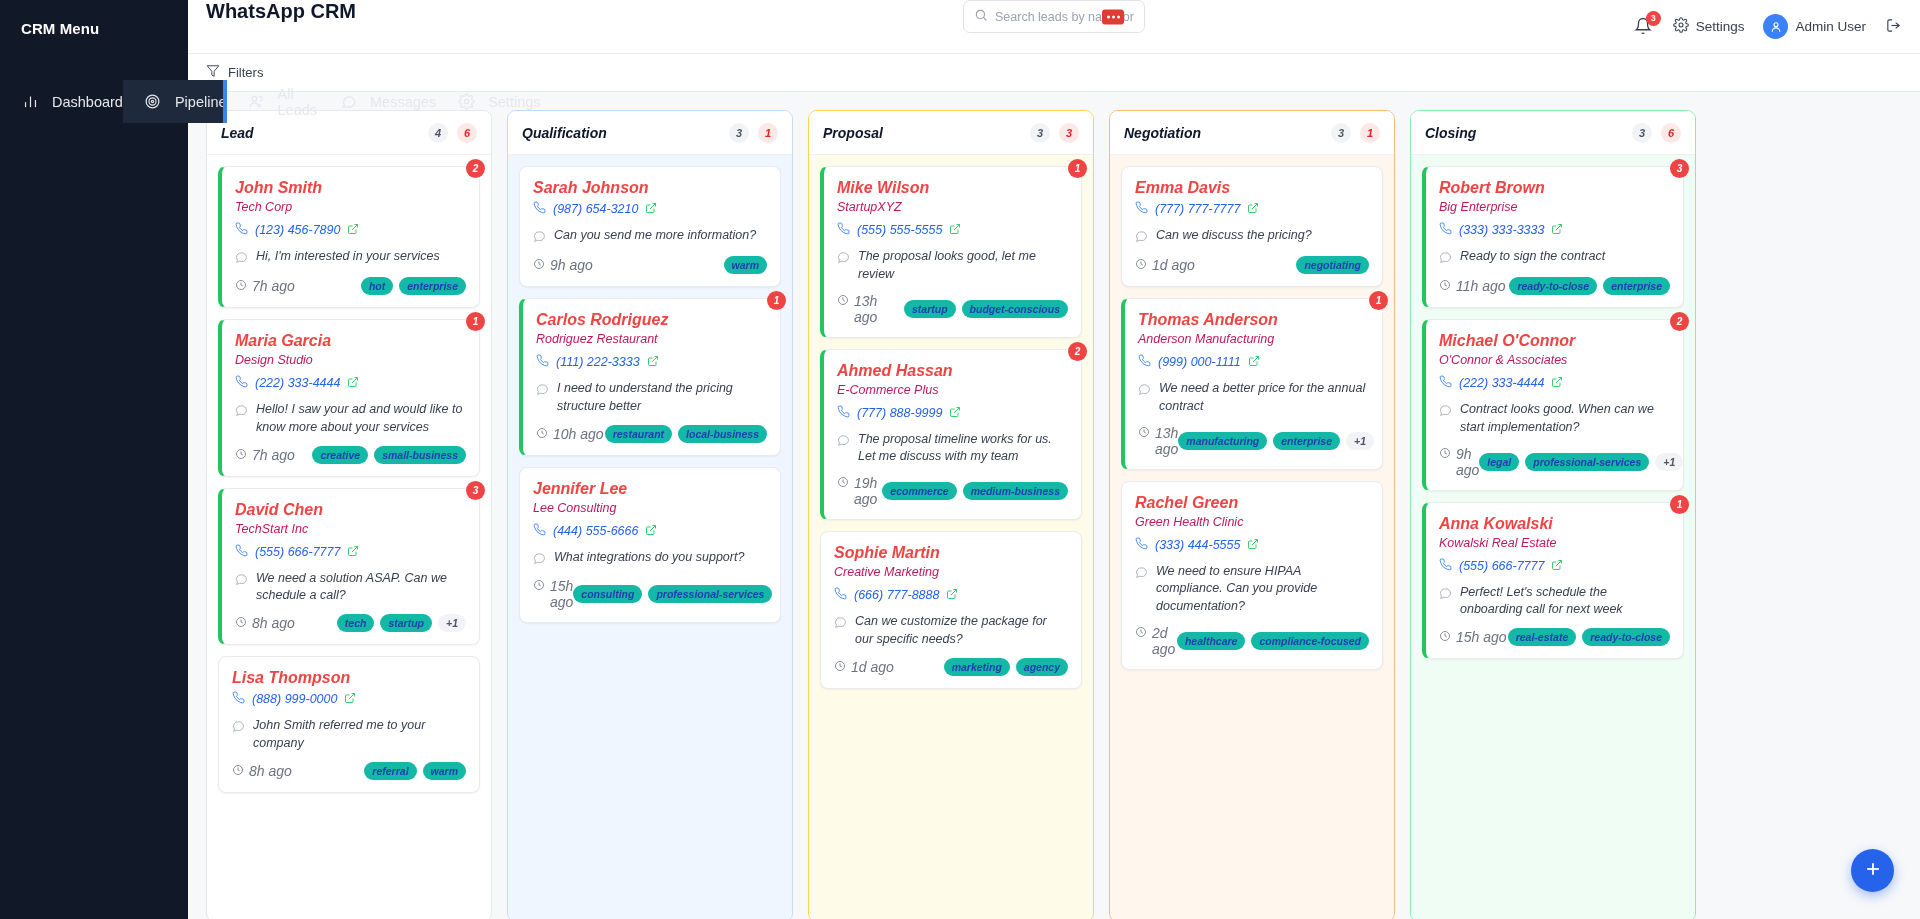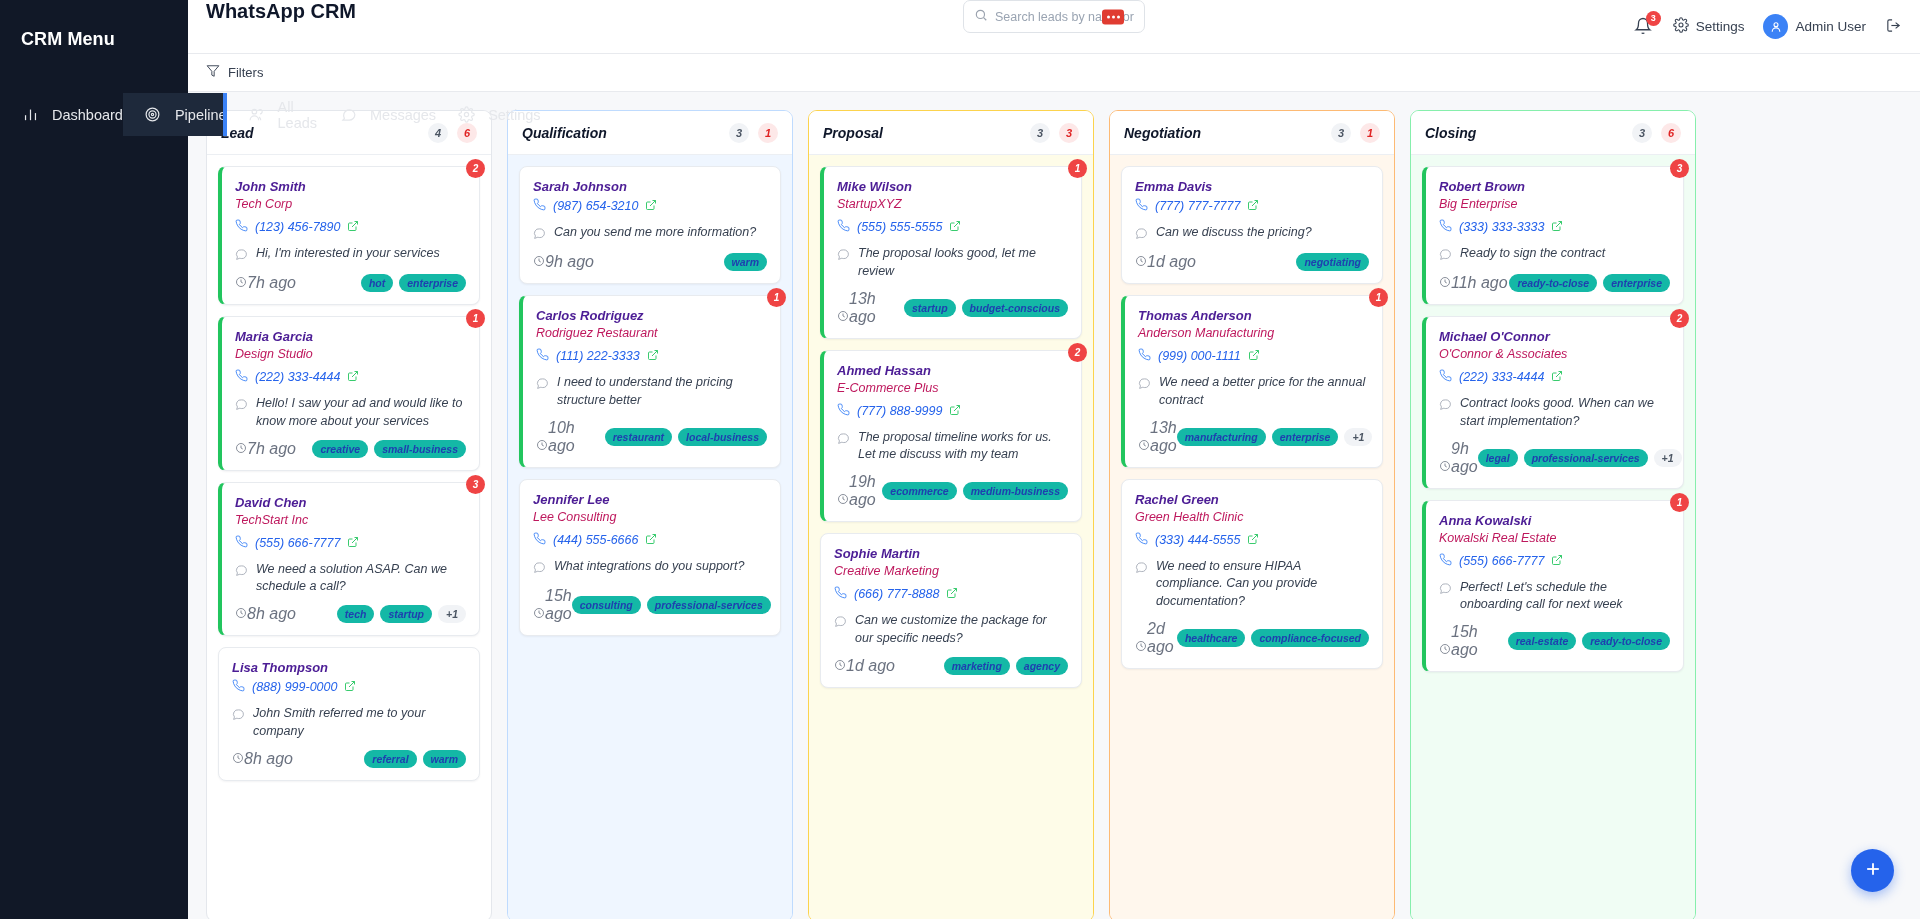--- a/index.html
+++ b/index.html
@@ -11,22 +11,22 @@
   }
   .app { display: flex; width: 1920px; height: 919px; }
 
   
   .sidebar {
     width: 188px; min-width: 188px; height: 919px;
     background: #111827; color: #fff;
     display: flex; flex-direction: column;
   }
   .sidebar-title {
-    font-size: 18px; font-weight: bold; color: #ffffff;
-    padding: 20px 0 0 21px; letter-spacing: .1px; margin-top: 9px;
+    font-size: 15px; font-weight: bold; color: #ffffff;
+    padding: 20px 0 0 21px; letter-spacing: .1px;
   }
   .nav { margin-top: 43px; display: flex; flex-direction: row; }
   .nav-item {
     display: flex; align-items: center; gap: 13px;
     height: 43px; padding-left: 21px; position: relative;
     color: #e5e7eb; font-size: 14.5px; cursor: pointer;
   }
   .nav-item.active { background: #1e293b; }
   .nav-item.active::after {
     content: ""; position: absolute; right: 0; top: 0;
@@ -123,32 +123,32 @@
     background: #fff; border: 1px solid #e8ebef; border-radius: 8px;
     padding: 12px 13px 12px 13px; position: relative;
     box-shadow: 0 1px 2px rgba(16,24,40,.05);
   }
   .card.accent { border-left: 4px solid #22c55e; padding-left: 13px; }
   .card-badge {
     position: absolute; top: -8px; right: -6px; background: #ef4444; color: #fff;
     font-size: 10px; font-weight: bold; width: 19px; height: 19px; border-radius: 50%;
     display: flex; align-items: center; justify-content: center;
   }
-  .card-name { font-size: 13px; font-weight: bold; color: #4c1d95; margin-bottom: 3px; }
+  .card-name { font-size: 16px; font-weight: bold; color: #ef4444; margin-bottom: 3px; }
   .card-company { font-size: 12.5px; color: #be185d; margin-bottom: 7px; }
   .card-phone { display: flex; align-items: center; gap: 7px; margin-bottom: 9px; }
   .card-phone .p-ico svg { width: 13px; height: 13px; stroke: #3b82f6; fill: none; stroke-width: 1.7; }
   .card-phone .p-num { font-size: 12.5px; color: #2563eb; }
   .card-phone .p-ext svg { width: 12px; height: 12px; stroke: #22c55e; fill: none; stroke-width: 1.8; }
   .card-msg { display: flex; gap: 8px; margin-bottom: 9px; }
   .card-msg .m-ico { flex: 0 0 auto; padding-top: 2px; }
   .card-msg .m-ico svg { width: 13px; height: 13px; stroke: #9ca3af; fill: none; stroke-width: 1.5; }
   .card-msg .m-txt { font-size: 12.5px; color: #374151; line-height: 1.42; }
   .card-foot { display: flex; align-items: center; }
-  .card-time { display: flex; align-items: flex-end; font-size: 16px; color: #6b7280; }
+  .card-time { display: flex; align-items: flex-start; gap: 5px; font-size: 14px; color: #6b7280; }
   .card-time svg { width: 12px; height: 12px; stroke: #6b7280; fill: none; stroke-width: 1.6; }
   .tags { margin-left: auto; display: flex; align-items: center; gap: 6px; }
   .tag {
     background: #14b8a6; color: #1e40af; font-size: 10.5px; font-weight: 600;
     padding: 3px 8px; border-radius: 9px; white-space: nowrap;
   }
   .tag.more { background: #f1f3f6; color: #4b5563; }
 
   
   .col-qualification { border-color: #bfdbfe; }

